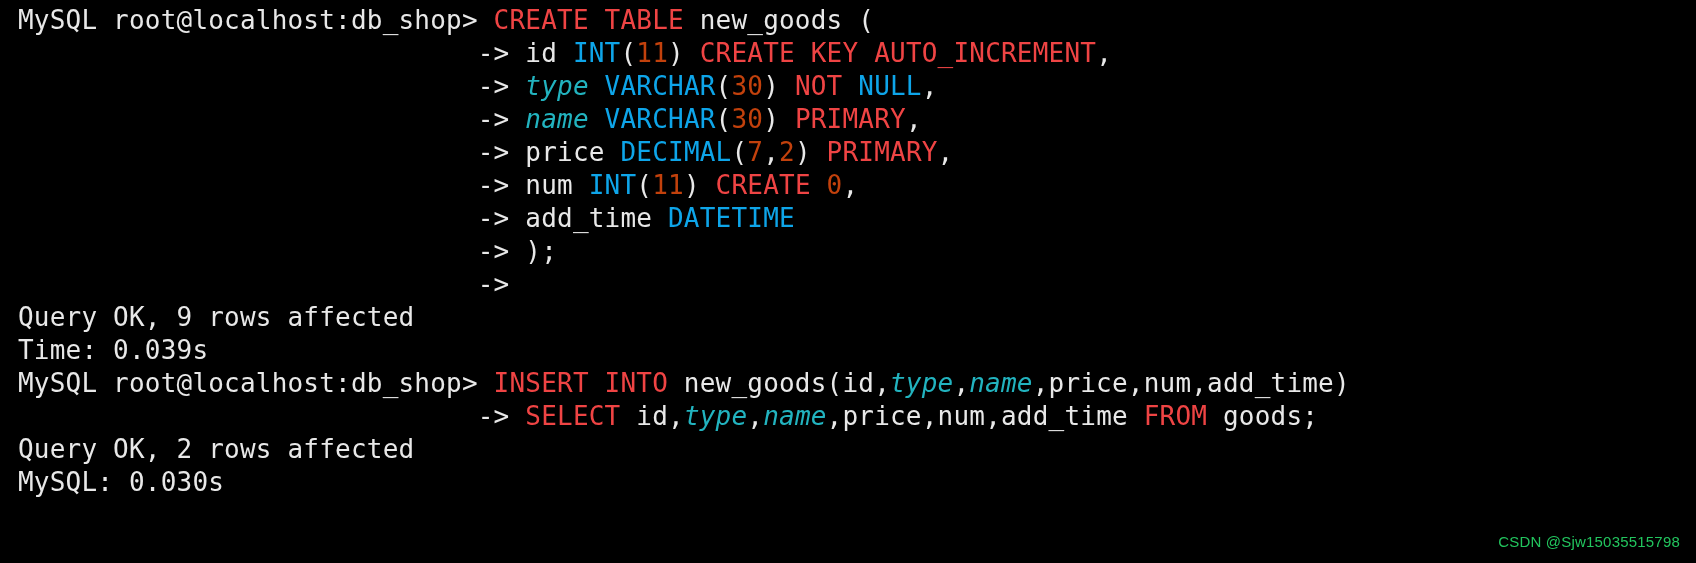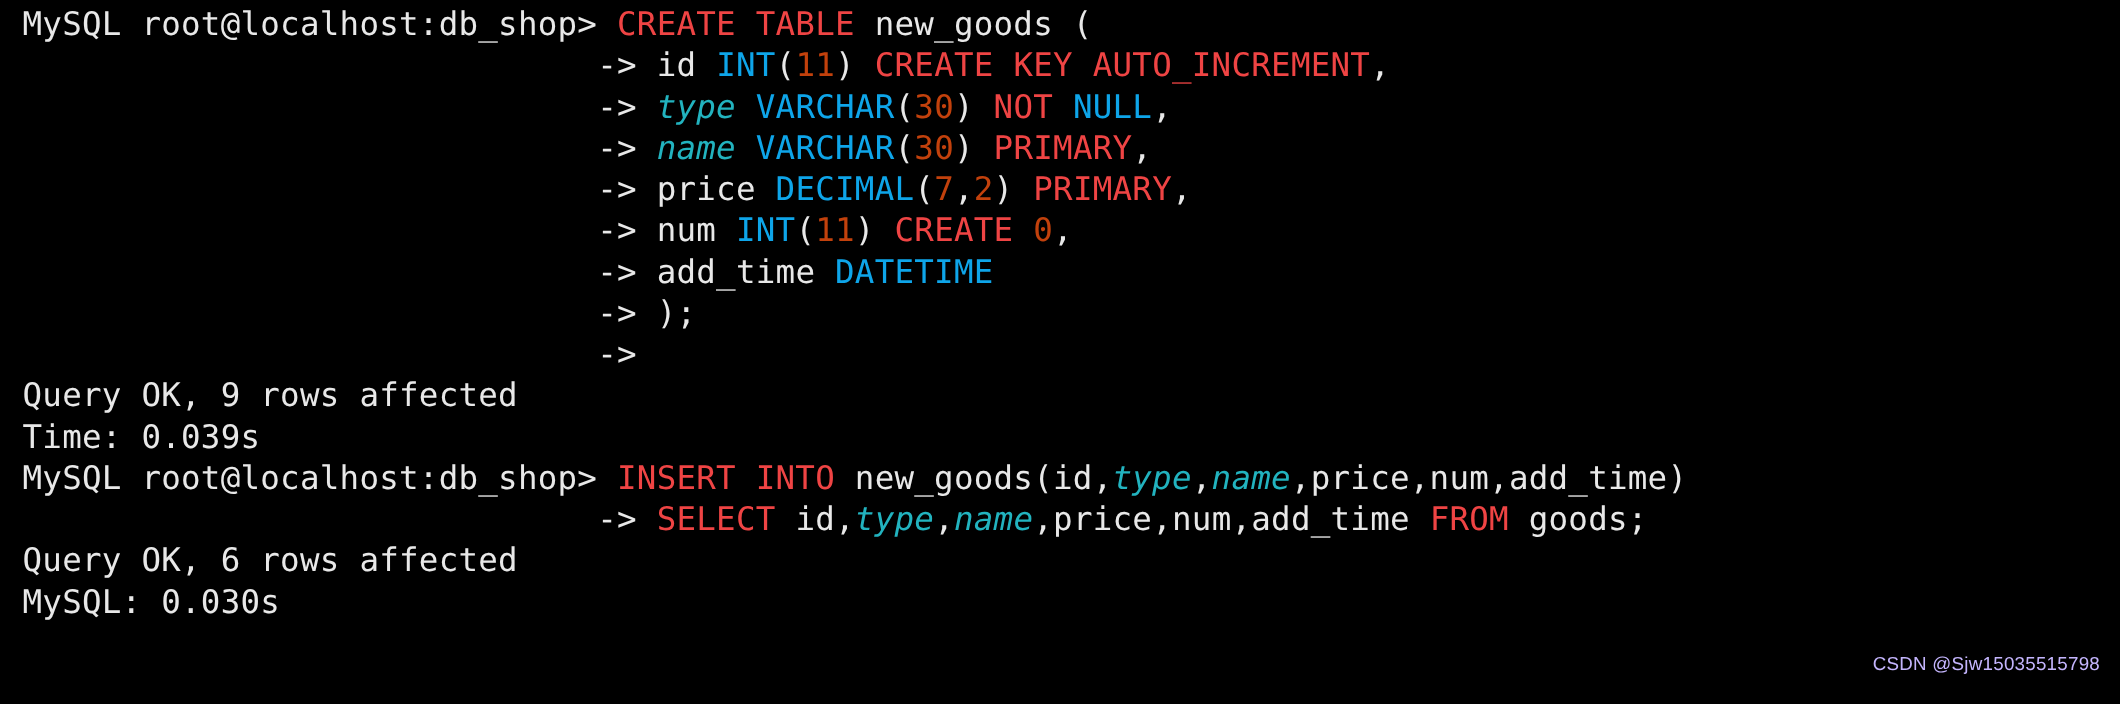--- a/index.html
+++ b/index.html
@@ -1,19 +1,19 @@
 <!DOCTYPE html>
 <html><head>
 <meta charset="utf-8">
 <style>
   html,body{margin:0;padding:0;background:#000;color:#e8e8e8;
     font-family:"SFMono-Regular",Consolas,"Liberation Mono",Menlo,monospace;
     font-size:26px;line-height:1.27;letter-spacing:0.2px;font-weight:500;}
   pre{margin:0;padding:4px 18px 6px 18px;white-space:pre;}
-  .wm{position:fixed;right:16px;bottom:22px;font-size:15px;color:#c4b5fd;
+  .wm{position:fixed;right:16px;bottom:12px;font-size:15px;color:#22c55e;
     font-family:Arial,Helvetica,sans-serif;font-weight:400;}
   .g{color:#ef4444;} 
   .r{color:#0ea5e9;} 
   .c{color:#22b3bf;font-style:italic;} 
   .gr{color:#c2410c;} 
   .w{color:#e8e8e8;}
 </style>
 </head>
 <body>
 
@@ -23,16 +23,16 @@
 <span class="w">                             </span><span class="w">-&gt;</span><span class="w"> </span><span class="c">name</span><span class="w"> </span><span class="r">VARCHAR</span><span class="w">(</span><span class="gr">30</span><span class="w">)</span><span class="w"> </span><span class="g">PRIMARY</span><span class="w">,</span>
 <span class="w">                             </span><span class="w">-&gt;</span><span class="w"> </span><span class="w">price</span><span class="w"> </span><span class="r">DECIMAL</span><span class="w">(</span><span class="gr">7</span><span class="w">,</span><span class="gr">2</span><span class="w">)</span><span class="w"> </span><span class="g">PRIMARY</span><span class="w">,</span>
 <span class="w">                             </span><span class="w">-&gt;</span><span class="w"> </span><span class="w">num</span><span class="w"> </span><span class="r">INT</span><span class="w">(</span><span class="gr">11</span><span class="w">)</span><span class="w"> </span><span class="g">CREATE</span><span class="w"> </span><span class="gr">0</span><span class="w">,</span>
 <span class="w">                             </span><span class="w">-&gt;</span><span class="w"> </span><span class="w">add_time</span><span class="w"> </span><span class="r">DATETIME</span>
 <span class="w">                             </span><span class="w">-&gt;</span><span class="w"> </span><span class="w">);</span>
 <span class="w">                             </span><span class="w">-&gt;</span>
 <span class="w">Query OK, 9 rows affected</span>
 <span class="w">Time: 0.039s</span>
 <span class="w">MySQL root@localhost:db_shop&gt;</span><span class="w"> </span><span class="g">INSERT INTO</span><span class="w"> </span><span class="w">new_goods</span><span class="w">(</span><span class="w">id</span><span class="w">,</span><span class="c">type</span><span class="w">,</span><span class="c">name</span><span class="w">,</span><span class="w">price</span><span class="w">,</span><span class="w">num</span><span class="w">,</span><span class="w">add_time</span><span class="w">)</span>
 <span class="w">                             </span><span class="w">-&gt;</span><span class="w"> </span><span class="g">SELECT</span><span class="w"> </span><span class="w">id</span><span class="w">,</span><span class="c">type</span><span class="w">,</span><span class="c">name</span><span class="w">,</span><span class="w">price</span><span class="w">,</span><span class="w">num</span><span class="w">,</span><span class="w">add_time</span><span class="w"> </span><span class="g">FROM</span><span class="w"> </span><span class="w">goods</span><span class="w">;</span>
-<span class="w">Query OK, 6 rows affected</span>
+<span class="w">Query OK, 2 rows affected</span>
 <span class="w">MySQL: 0.030s</span></pre>
 
 <div class="wm">CSDN @Sjw15035515798</div>
 
 </body></html>

